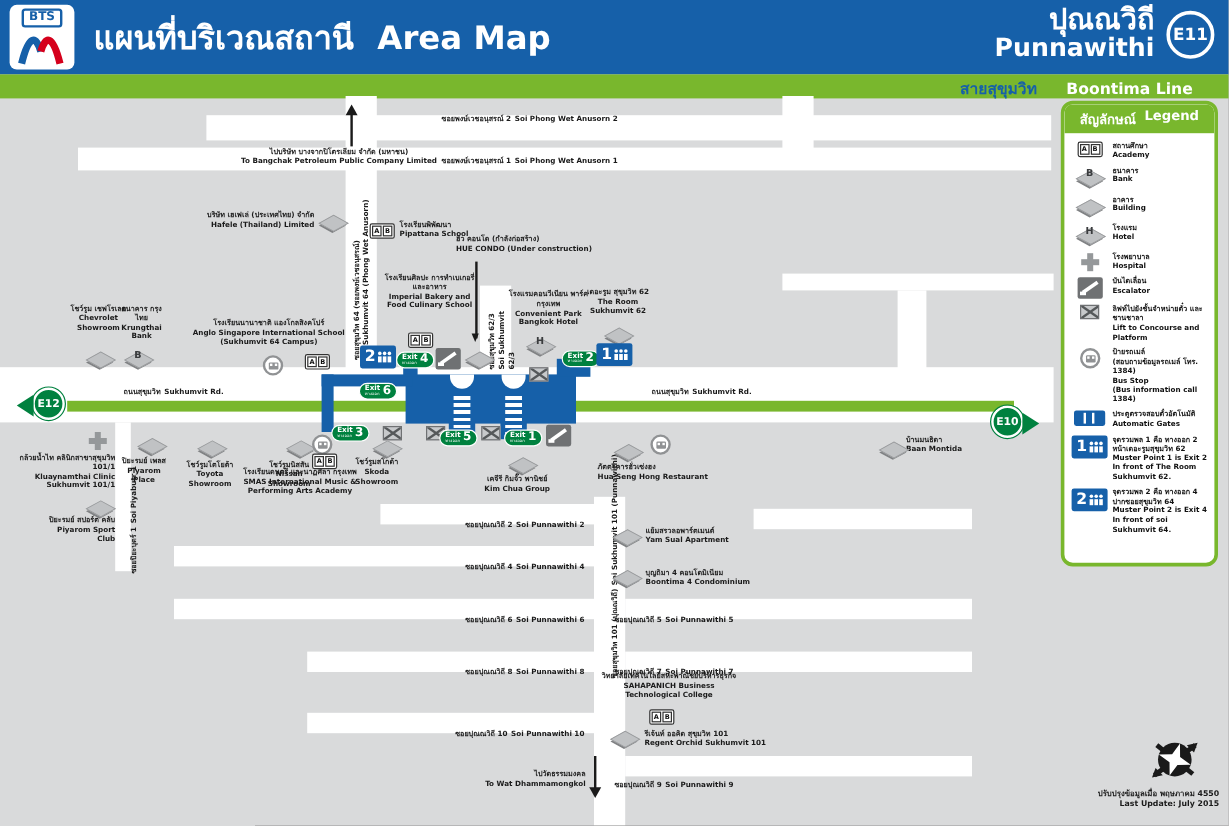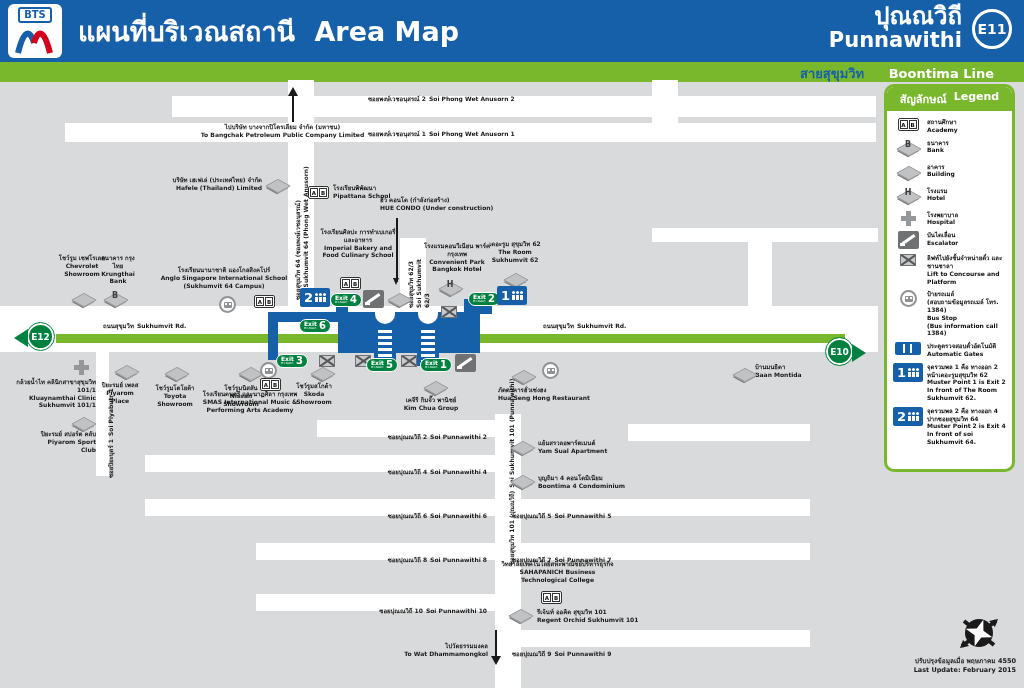--- a/index.html
+++ b/index.html
@@ -298,21 +298,21 @@
     <svg id="compass" width="46" height="46" viewBox="0 0 46 46">
       <line x1="6" y1="36" x2="40" y2="11" stroke="#1a1a1a" stroke-width="4"></line>
       <line x1="8" y1="11" x2="38" y2="35" stroke="#1a1a1a" stroke-width="4"></line>
       <polygon points="42,9 33,11 39,17" fill="#1a1a1a"></polygon>
       <polygon points="4,38 13,36 7,30" fill="#1a1a1a"></polygon>
       <circle cx="23" cy="23" r="14" fill="#1a1a1a"></circle>
       <path d="M23 9 L26.5 19.5 L37 23 L26.5 26.5 L23 37 L19.5 26.5 L9 23 L19.5 19.5 Z" fill="#ffffff" transform="rotate(18 23 23)"></path>
     </svg>
     <div id="foot">
       <div>ปรับปรุงข้อมูลเมื่อ พฤษภาคม 4550</div>
-      <div>Last Update: February 2015</div>
+      <div>Last Update: July 2015</div>
     </div>
   <div class="label a-c" style="left: 200px; top: 123px; width: 165px;">
         <div class="th">ไปบริษัท บางจากปิโตรเลียม จำกัด (มหาชน)</div>
         <div class="en">To Bangchak Petroleum Public Company Limited</div>
       </div>
       <div class="label inline" style="left: 368px; top: 86px; width: 200px;"><div class="th">ซอยพงษ์เวชอนุสรณ์ 2</div><div class="en">Soi Phong Wet Anusorn 2</div></div>
       <div class="label inline" style="left: 368px; top: 121px; width: 200px;"><div class="th">ซอยพงษ์เวชอนุสรณ์ 1</div><div class="en">Soi Phong Wet Anusorn 1</div></div>
       <div class="label a-r" style="left: 162px; top: 176px; width: 100px;">
         <div class="th">บริษัท เฮเฟเล่ (ประเทศไทย) จำกัด</div>
         <div class="en">Hafele (Thailand) Limited</div>

